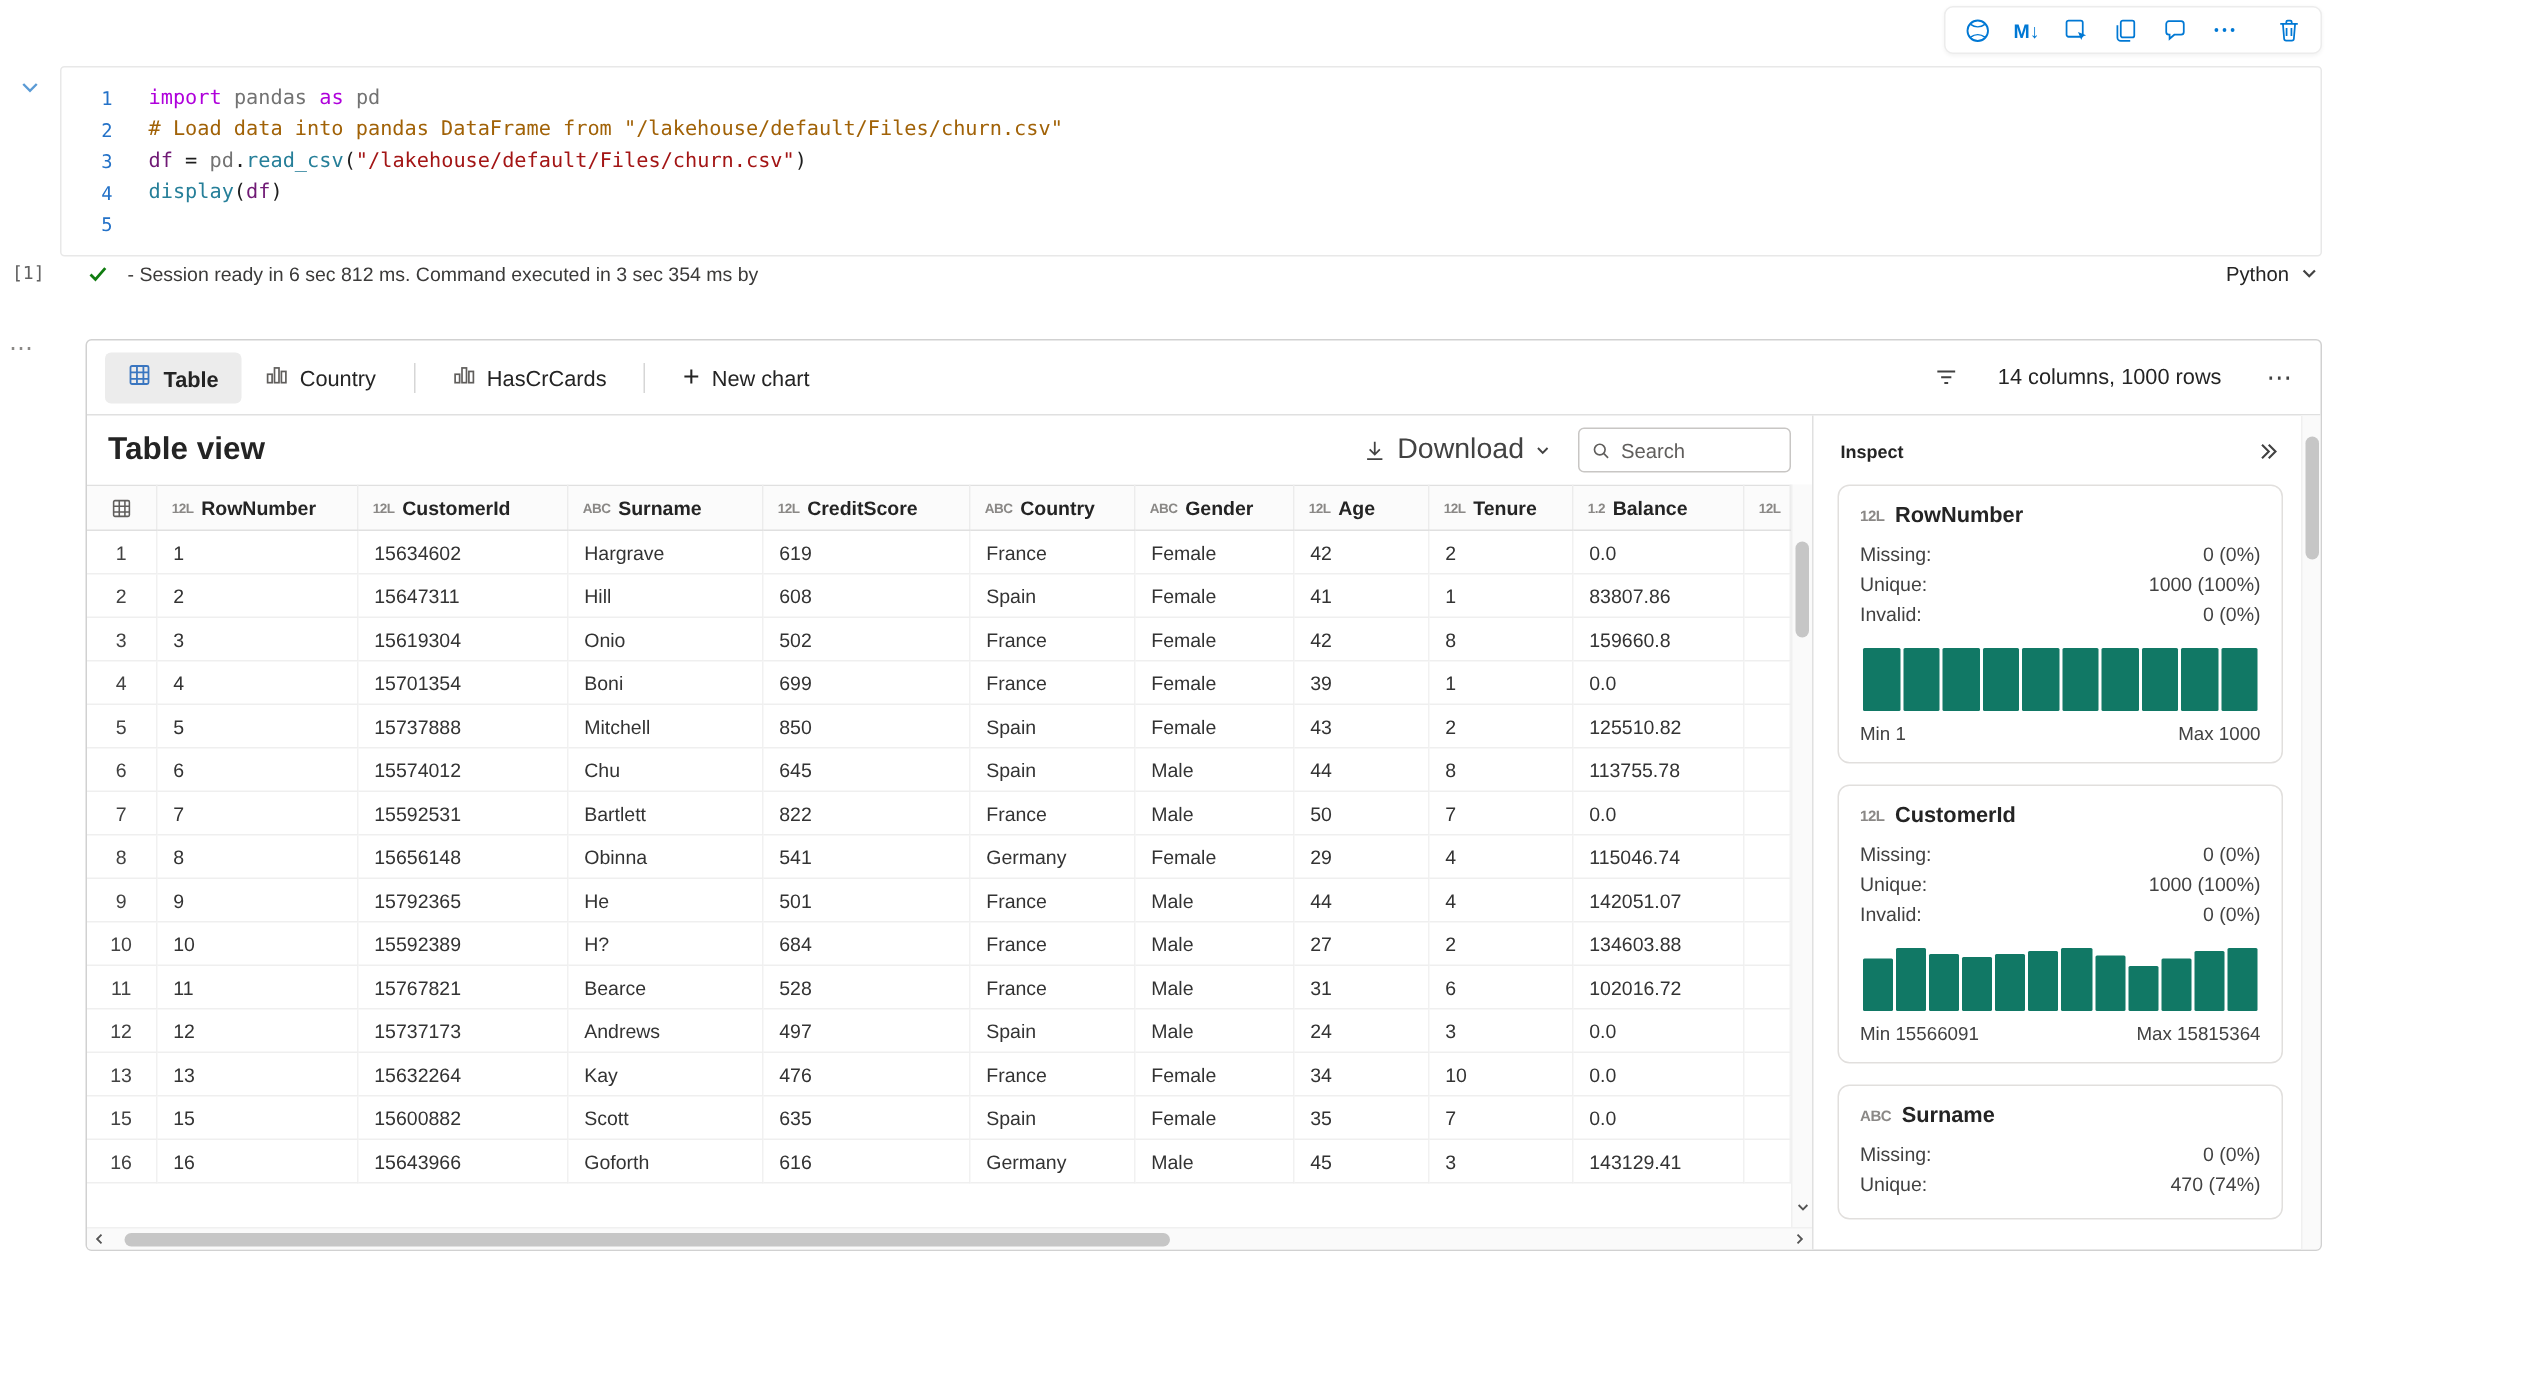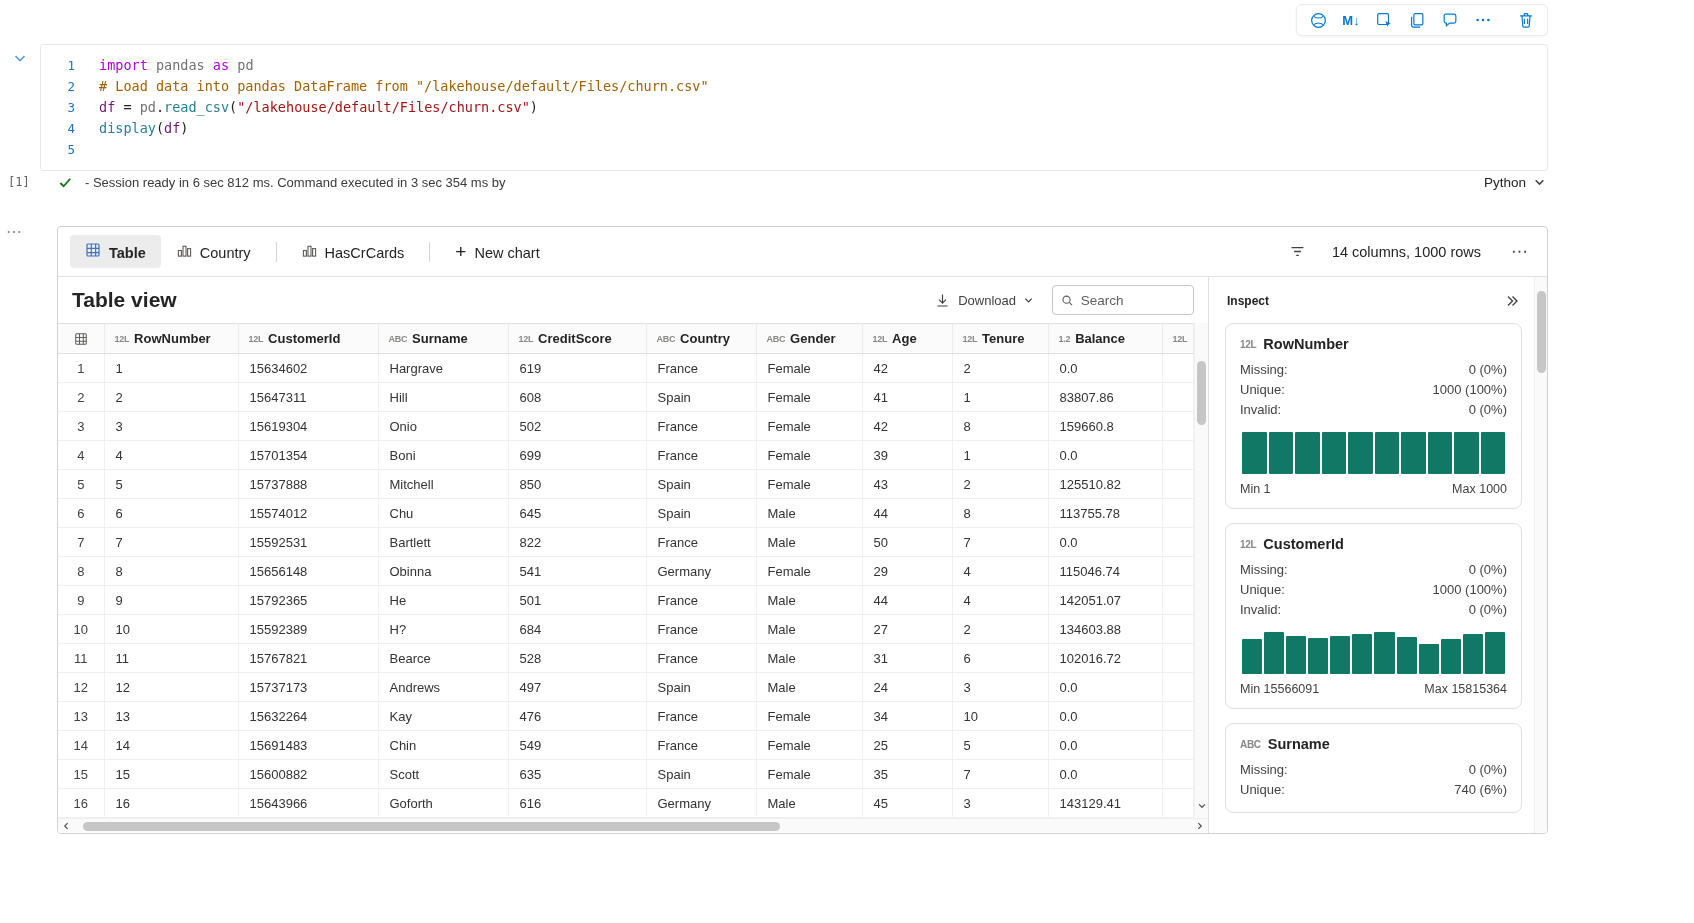--- a/index.html
+++ b/index.html
@@ -43,21 +43,21 @@
   .summary-text{font-size:14.5px;color:#242424;}
   .more-dots{font-size:17px;color:#424242;letter-spacing:1px;padding:0 4px;cursor:pointer;}
 
   .output-body{flex:1;display:flex;min-height:0;}
 
   
   .table-section{width:1151px;flex:none;display:flex;flex-direction:column;border-right:1px solid #e0e0e0;}
   .tv-bar{height:46px;flex:none;display:flex;align-items:center;padding:0 14px;}
   .tv-title{font-size:21px;font-weight:700;}
   .tv-actions{margin-left:auto;display:flex;align-items:center;gap:18px;}
-  .download-btn{display:flex;align-items:center;gap:7px;font-size:13px;color:#424242;cursor:pointer;}
+  .download-btn{display:flex;align-items:center;gap:7px;font-size:19px;color:#424242;cursor:pointer;}
   .search-box{display:flex;align-items:center;gap:7px;width:142px;height:30px;border:1px solid #c8c6c4;border-radius:4px;padding:0 8px;background:#fff;}
   .search-box input{border:none;outline:none;width:100%;font-size:13.5px;font-family:"Liberation Sans",sans-serif;color:#242424;background:transparent;}
   .search-box input::placeholder{color:#605e5c;}
 
   .grid-zone{flex:1;display:flex;min-height:0;}
   .grid-wrap{flex:1;overflow:hidden;}
   table{border-collapse:collapse;table-layout:fixed;width:100%;}
   .th{height:30px;background:#fbfbfb;border-top:1px solid #e0e0e0;border-bottom:1px solid #e0e0e0;border-right:1px solid #ececec;
     font-size:13px;font-weight:600;text-align:left;padding:0 0 0 10px;white-space:nowrap;overflow:hidden;color:#242424;}
   .td{height:29px;border-bottom:1px solid #efefef;border-right:1px solid #f1f1f1;font-size:13px;color:#333;
@@ -503,33 +503,20 @@
                     <td class="td">Kay</td>
                     <td class="td">476</td>
                     <td class="td">France</td>
                     <td class="td">Female</td>
                     <td class="td">34</td>
                     <td class="td">10</td>
                     <td class="td">0.0</td>
                     <td class="td"></td>
                   </tr>
                   <tr>
-                    <td class="td index-td">14</td>
-                    <td class="td">14</td>
-                    <td class="td">15691483</td>
-                    <td class="td">Chin</td>
-                    <td class="td">549</td>
-                    <td class="td">France</td>
-                    <td class="td">Female</td>
-                    <td class="td">25</td>
-                    <td class="td">5</td>
-                    <td class="td">0.0</td>
-                    <td class="td"></td>
-                  </tr>
-                  <tr>
                     <td class="td index-td">15</td>
                     <td class="td">15</td>
                     <td class="td">15600882</td>
                     <td class="td">Scott</td>
                     <td class="td">635</td>
                     <td class="td">Spain</td>
                     <td class="td">Female</td>
                     <td class="td">35</td>
                     <td class="td">7</td>
                     <td class="td">0.0</td>
@@ -663,21 +650,21 @@
                 <div class="icard-title">
                   <span class="type-badge">ABC</span>
                   <span class="icard-name">Surname</span>
                 </div>
                 <div class="stat-row">
                   <span class="stat-label">Missing:</span>
                   <span class="stat-value">0 (0%)</span>
                 </div>
                 <div class="stat-row">
                   <span class="stat-label">Unique:</span>
-                  <span class="stat-value">740 (6%)</span>
+                  <span class="stat-value">470 (74%)</span>
                 </div>
               </div>
             </div>
         </div>
         <div class="inspect-scroll">
           <div class="is-thumb"></div>
         </div>
       </div>
 
     </div>

